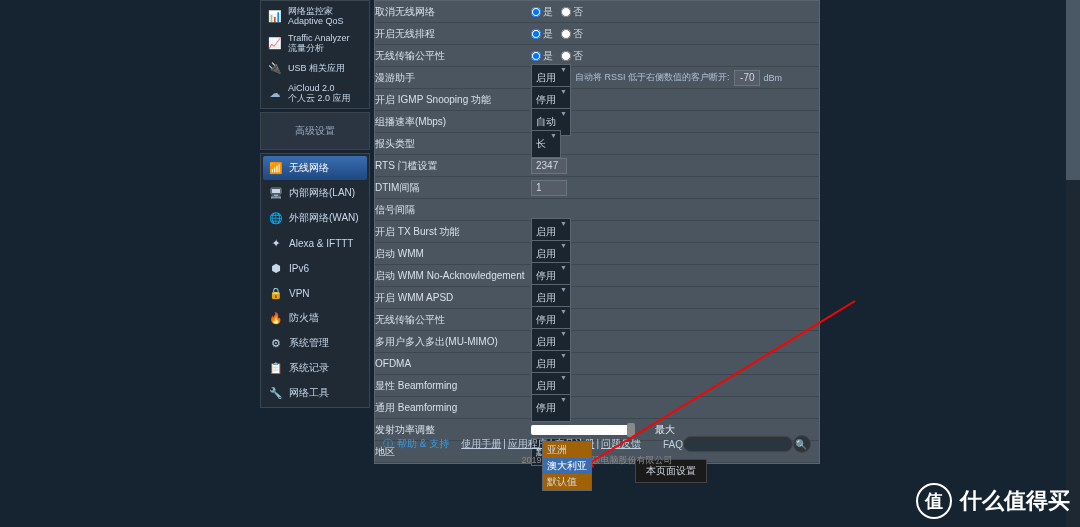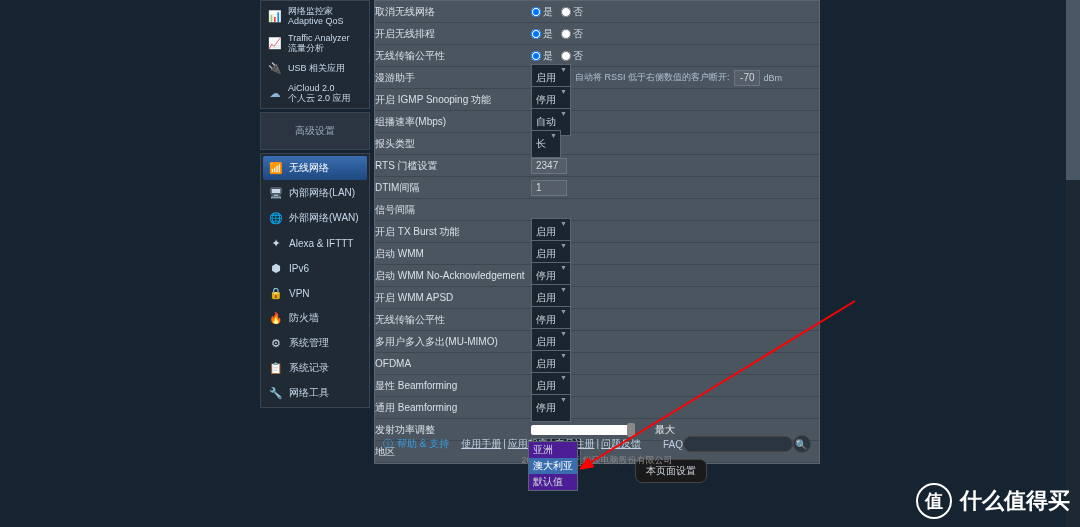--- a/index.html
+++ b/index.html
@@ -22,24 +22,24 @@
 .radio-g{display:flex;gap:8px;color:#d0d8e0}
 .radio-g label{display:flex;align-items:center;gap:2px}
 .radio-g input{width:10px;height:10px}
 .sel{background:#1a2530;border:1px solid #5a6570;color:#d0d8e0;font-size:10px;padding:1px 14px 1px 4px;height:28px;appearance:none;position:relative}
 .sel-wrap{position:relative;display:inline-block}
 .sel-wrap::after{content:"▼";position:absolute;right:4px;top:2px;font-size:7px;color:#89a;pointer-events:none}
 .txt{background:#555e68;border:1px solid #6a7580;color:#d0d8e0;font-size:10px;padding:1px 4px;height:16px;width:36px}
 .hint{color:#b0c0d0;font-size:9px}
 .slider-track{width:104px;height:10px;background:#fff;border-radius:2px;position:relative}
 .slider-thumb{position:absolute;right:0;top:-2px;width:8px;height:14px;background:#888;border-radius:2px}
-.dropdown-open{position:absolute;left:153px;top:440px;width:50px;background:#4c1d95;border:1px solid #5a6570;font-size:10px;z-index:10}
+.dropdown-open{position:absolute;left:167px;top:440px;width:50px;background:#a16207;border:1px solid #5a6570;font-size:10px;z-index:10}
 .dd-opt{padding:1px 4px;color:#d0d8e0;cursor:pointer}
 .dd-opt.sel-opt{background:#3a6db0;color:#fff}
-.apply-btn{position:absolute;left:260px;top:458px;background:#1a1a1a;border:1px solid #444;color:#d0d8e0;font-size:10px;padding:4px 10px;border-radius:7px;cursor:pointer}
+.apply-btn{position:absolute;left:260px;top:458px;background:#1a1a1a;border:1px solid #444;color:#d0d8e0;font-size:10px;padding:4px 10px;border-radius:0;cursor:pointer}
 .footer{position:absolute;bottom:10px;left:0;right:0;display:flex;align-items:center;justify-content:space-between;padding:0 8px;color:#3a9de0;font-size:10px}
 .footer-links{display:flex;gap:0;align-items:center}
 .footer-links a{color:#c0d0e0;text-decoration:underline;cursor:pointer}
 .footer-links .sep{color:#c0d0e0;margin:0 2px}
 .faq-search{display:flex;align-items:center;gap:0}
 .search-box{width:110px;height:16px;background:#2a3540;border:1px solid #444;border-radius:8px}
 .search-btn{width:18px;height:18px;background:#2a3540;border:1px solid #444;border-radius:50%;display:flex;align-items:center;justify-content:center;color:#89a;font-size:10px;cursor:pointer}
 .help-icon{color:#3a9de0;margin-right:4px}
 .arrow{position:absolute;pointer-events:none;z-index:5}
 .copyright{color:#888;font-size:9px;text-align:center;margin-top:2px}

